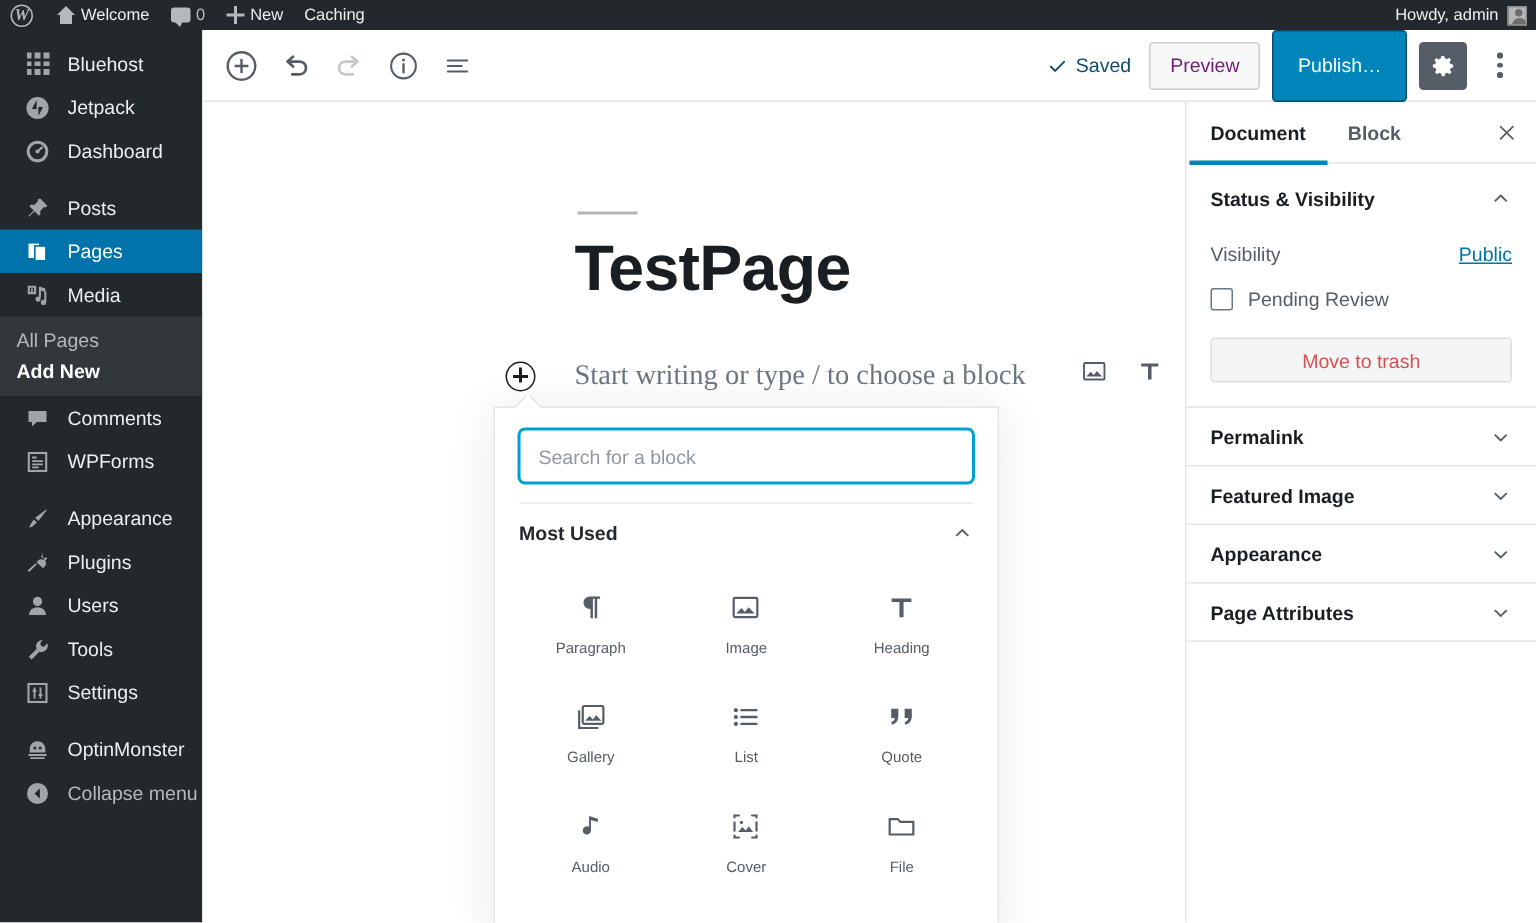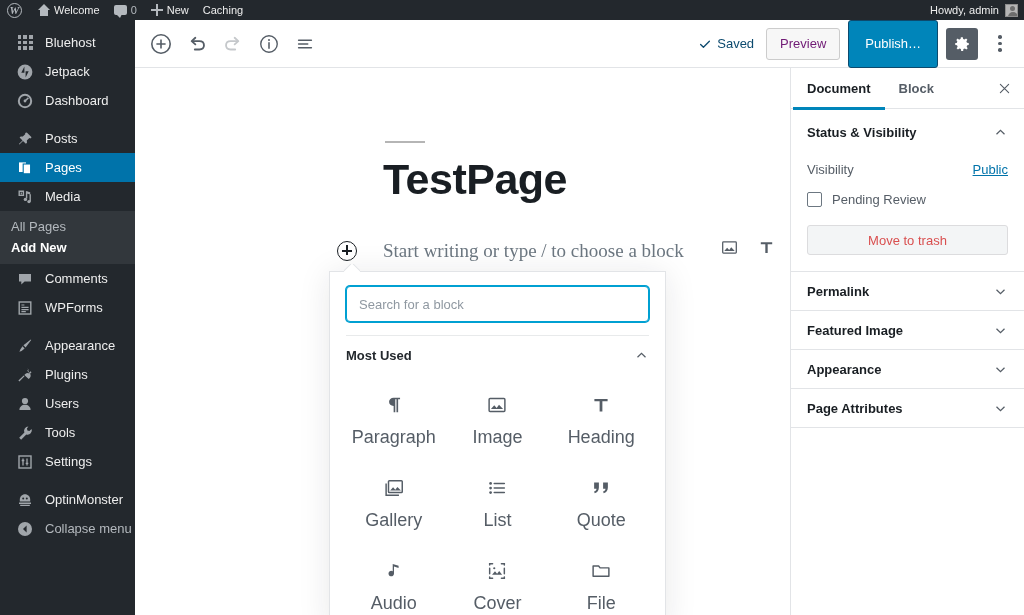--- a/index.html
+++ b/index.html
@@ -236,21 +236,21 @@
   }
   .block-item {
     display: flex; flex-direction: column; align-items: center;
     justify-content: flex-start; padding: 12px 4px 12px 4px;
     color: #555d66;
   }
   .block-item .bi-icon {
     height: 28px; display: flex; align-items: center;
     justify-content: center; margin-bottom: 8px;
   }
-  .block-item .bi-label { font-size: 18px; color: #555d66; }
+  .block-item .bi-label { font-size: 10px; color: #555d66; }
 
   
   .rsidebar {
     position: absolute; top: 68px; left: 790px;
     width: 234px; height: 547px; background: #fff;
     border-left: 1px solid #e2e4e7;
   }
   .rs-tabs {
     display: flex; align-items: center; height: 41px;
     border-bottom: 1px solid #e2e4e7; padding-left: 2px;

